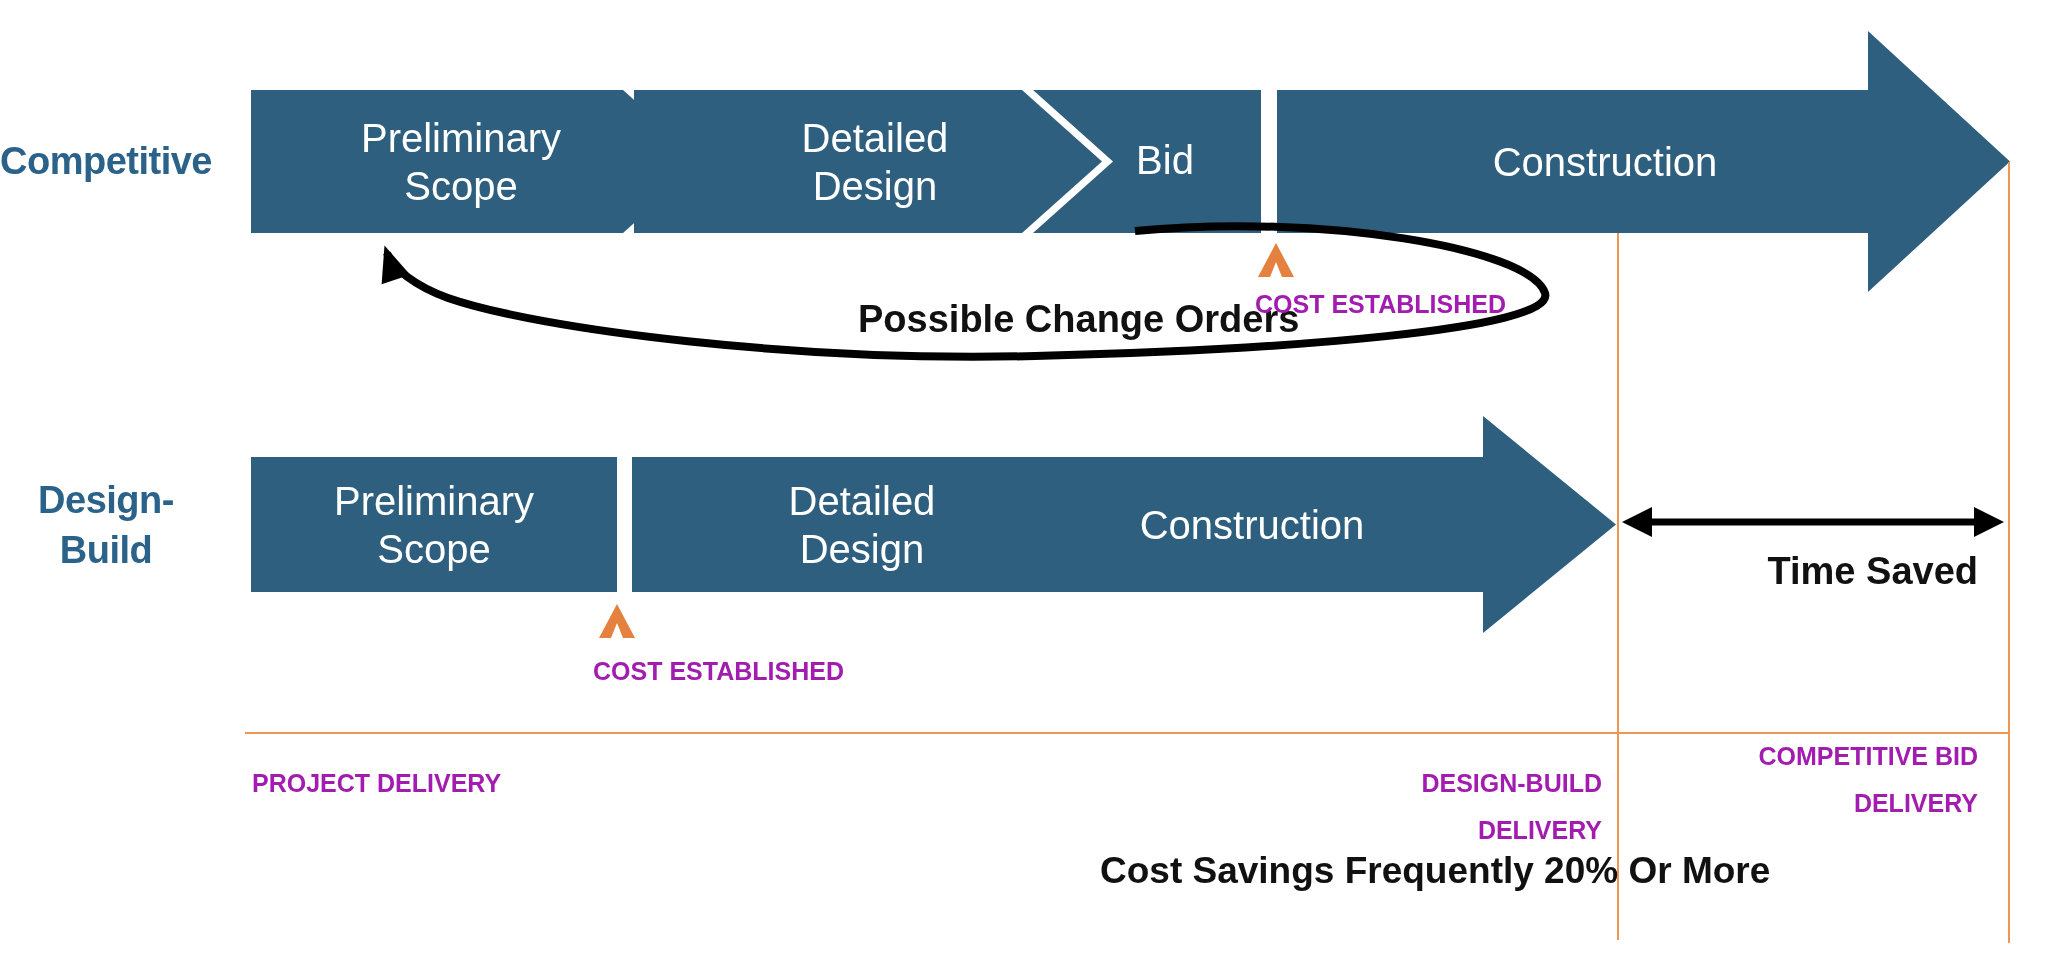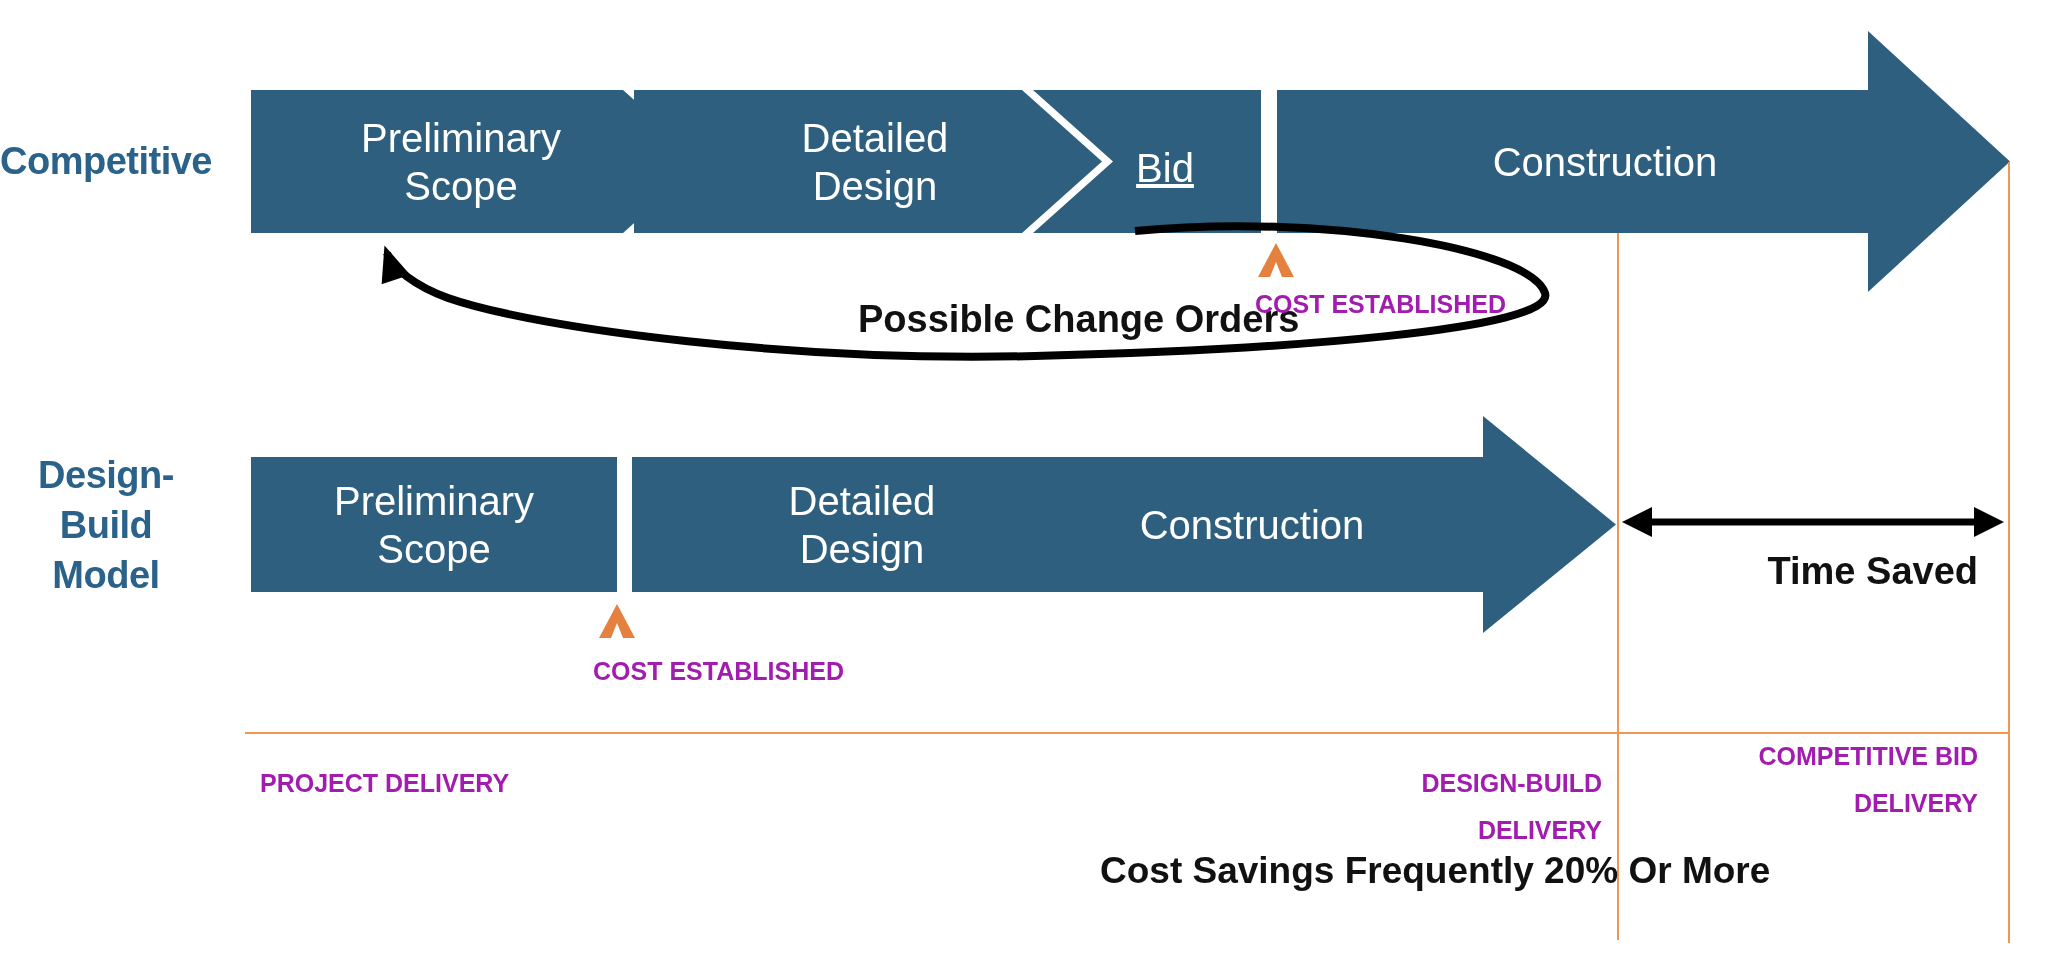--- a/index.html
+++ b/index.html
@@ -57,32 +57,31 @@
     <polygon points="1622,522 1652,507 1652,537" fill="#000000"></polygon>
     <polygon points="2004,522 1974,507 1974,537" fill="#000000"></polygon>
   </svg>
 
   <div class="abs row-label" style="left:0;top:104px;height:114px;">
     <span>Competitive</span>
   </div>
 
   <div class="abs row-label" style="left:0;top:468px;height:114px;">
     <span>Design-Build</span>
-    <span>Model</span>
   </div>
 
   <div class="abs stage-text" style="left:251px;top:90px;width:420px;height:143px;">
     <span>Preliminary</span>
     <span>Scope</span>
   </div>
   <div class="abs stage-text" style="left:680px;top:90px;width:390px;height:143px;">
     <span>Detailed</span>
     <span>Design</span>
   </div>
-  <div class="abs stage-text" style="left:1085px;top:96px;width:160px;height:143px;text-decoration:underline;">
+  <div class="abs stage-text" style="left:1085px;top:88px;width:160px;height:143px;">
     <span>Bid</span>
   </div>
   <div class="abs stage-text" style="left:1350px;top:90px;width:510px;height:143px;">
     <span>Construction</span>
   </div>
 
   <div class="abs stage-text" style="left:251px;top:457px;width:366px;height:135px;">
     <span>Preliminary</span>
     <span>Scope</span>
   </div>
@@ -95,21 +94,21 @@
   </div>
 
   <div class="abs black-note" style="left:858px;top:298px;font-size:38px;text-align:center;">Possible Change Orders</div>
 
   <div class="abs orange-caps" style="left:1255px;top:281px;">COST ESTABLISHED</div>
 
   <div class="abs orange-caps" style="left:593px;top:648px;">COST ESTABLISHED</div>
 
   <div class="abs black-note" style="left:1648px;top:550px;width:330px;text-align:right;font-size:38px;">Time Saved</div>
 
-  <div class="abs orange-caps" style="left:260px;top:760px;">PROJECT DELIVERY</div>
+  <div class="abs orange-caps" style="left:252px;top:760px;">PROJECT DELIVERY</div>
 
   <div class="abs orange-caps right" style="left:1302px;top:760px;width:300px;">
     <div>DESIGN-BUILD</div>
     <div>DELIVERY</div>
   </div>
 
   <div class="abs orange-caps right" style="left:1678px;top:733px;width:300px;">
     <div>COMPETITIVE BID</div>
     <div>DELIVERY</div>
   </div>

